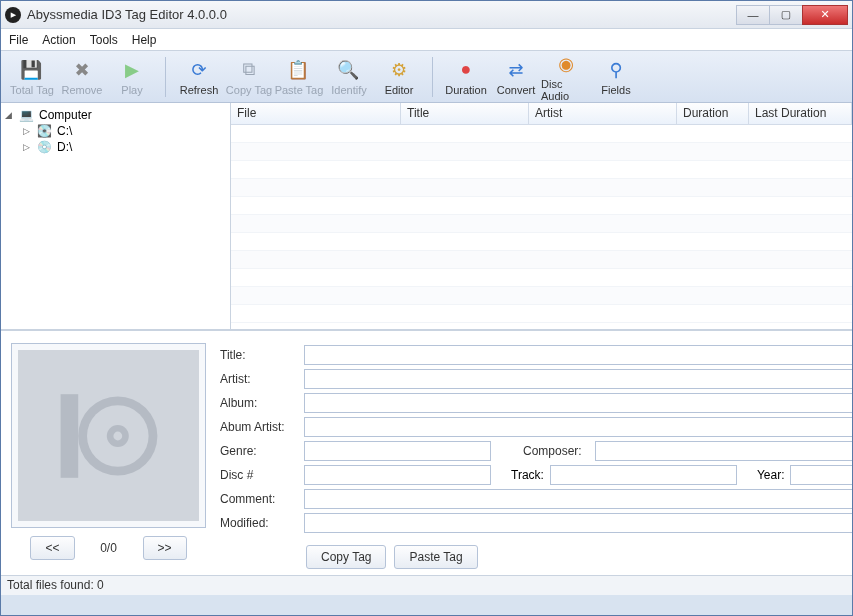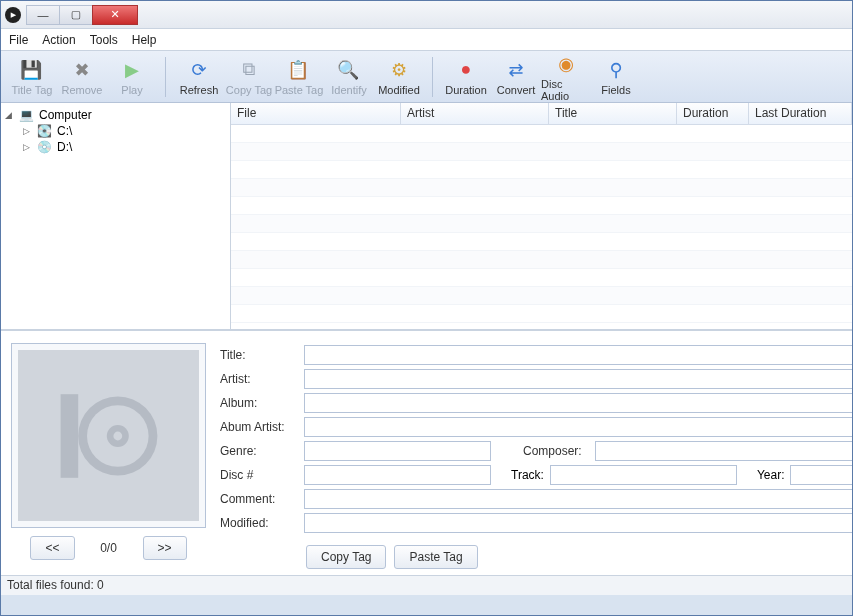--- a/index.html
+++ b/index.html
@@ -169,39 +169,40 @@
   padding: 2px 6px;
   font-size: 12px;
   color: #333;
 }
 </style>
 </head>
 <body>
 
 <div class="titlebar">
   <span class="app-icon"></span>
+  <span class="title">Abyssmedia ID3 Tag Editor 4.0.0.0</span>
   <div class="win-controls">
     <div class="win-btn">—</div>
     <div class="win-btn">▢</div>
     <div class="win-btn close">✕</div>
   </div>
 </div>
 
 <div class="menubar">
   <span>File</span>
   <span>Action</span>
   <span>Tools</span>
   <span>Help</span>
 </div>
 
 <div class="toolbar">
   <div class="tb-group">
     <div class="tb-btn disabled">
       <span class="tb-icon">💾</span>
-      <span>Title Tag</span>
+      <span>Total Tag</span>
     </div>
     <div class="tb-btn disabled">
       <span class="tb-icon" style="color:#888">✖</span>
       <span>Remove</span>
     </div>
     <div class="tb-btn disabled">
       <span class="tb-icon" style="color:#8c8">▶</span>
       <span>Play</span>
     </div>
   </div>
@@ -218,21 +219,21 @@
     <div class="tb-btn disabled">
       <span class="tb-icon">📋</span>
       <span>Paste Tag</span>
     </div>
     <div class="tb-btn disabled">
       <span class="tb-icon">🔍</span>
       <span>Identify</span>
     </div>
     <div class="tb-btn">
       <span class="tb-icon" style="color:#d4a23a">⚙</span>
-      <span>Modified</span>
+      <span>Editor</span>
     </div>
   </div>
   <div class="tb-sep"></div>
   <div class="tb-group">
     <div class="tb-btn">
       <span class="tb-icon" style="color:#e04545">●</span>
       <span>Duration</span>
     </div>
     <div class="tb-btn">
       <span class="tb-icon" style="color:#3a7bd5">⇄</span>
@@ -265,22 +266,22 @@
     <div class="tree-node">
       <span class="tree-indent"></span>
       <span class="tree-toggle">▷</span>
       <span class="tree-icon">💿</span>
       <span>D:\</span>
     </div>
   </div>
   <div class="filelist">
     <div class="fl-header">
       <div class="fl-col" style="width:170px">File</div>
+      <div class="fl-col" style="width:128px">Title</div>
       <div class="fl-col" style="width:148px">Artist</div>
-      <div class="fl-col" style="width:128px">Title</div>
       <div class="fl-col" style="width:72px">Duration</div>
       <div class="fl-col" style="flex:1">Last Duration</div>
     </div>
     <div class="fl-body">
       <div class="fl-row"></div>
       <div class="fl-row alt"></div>
       <div class="fl-row"></div>
       <div class="fl-row alt"></div>
       <div class="fl-row"></div>
       <div class="fl-row alt"></div>

